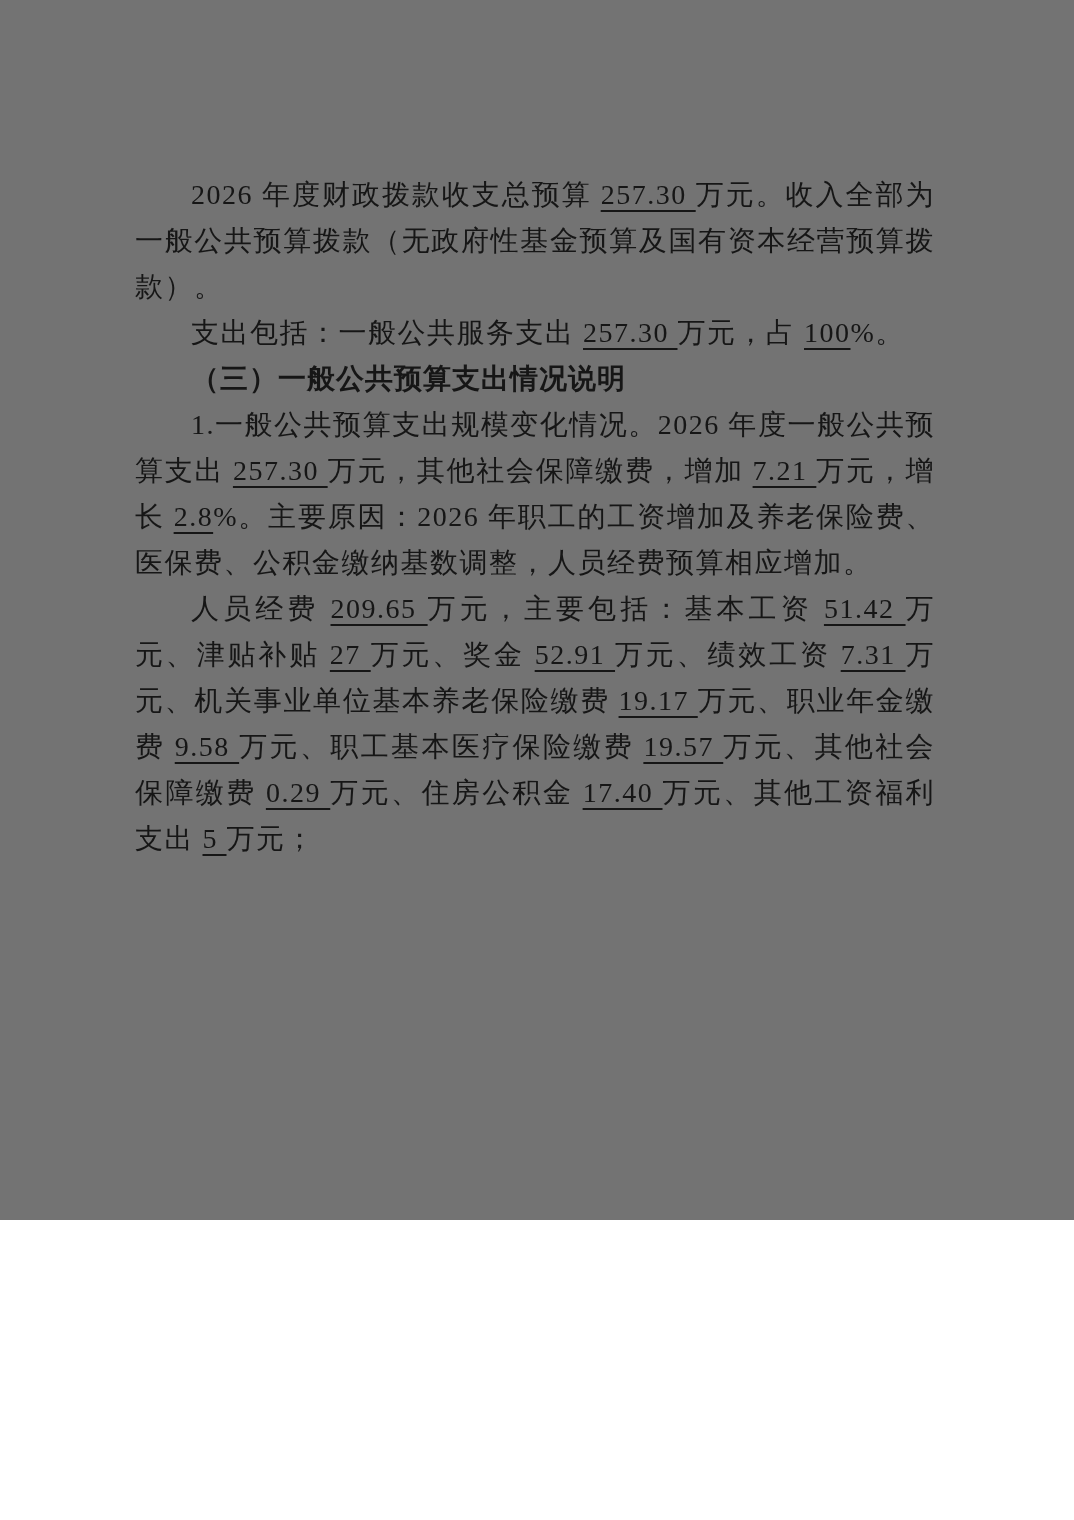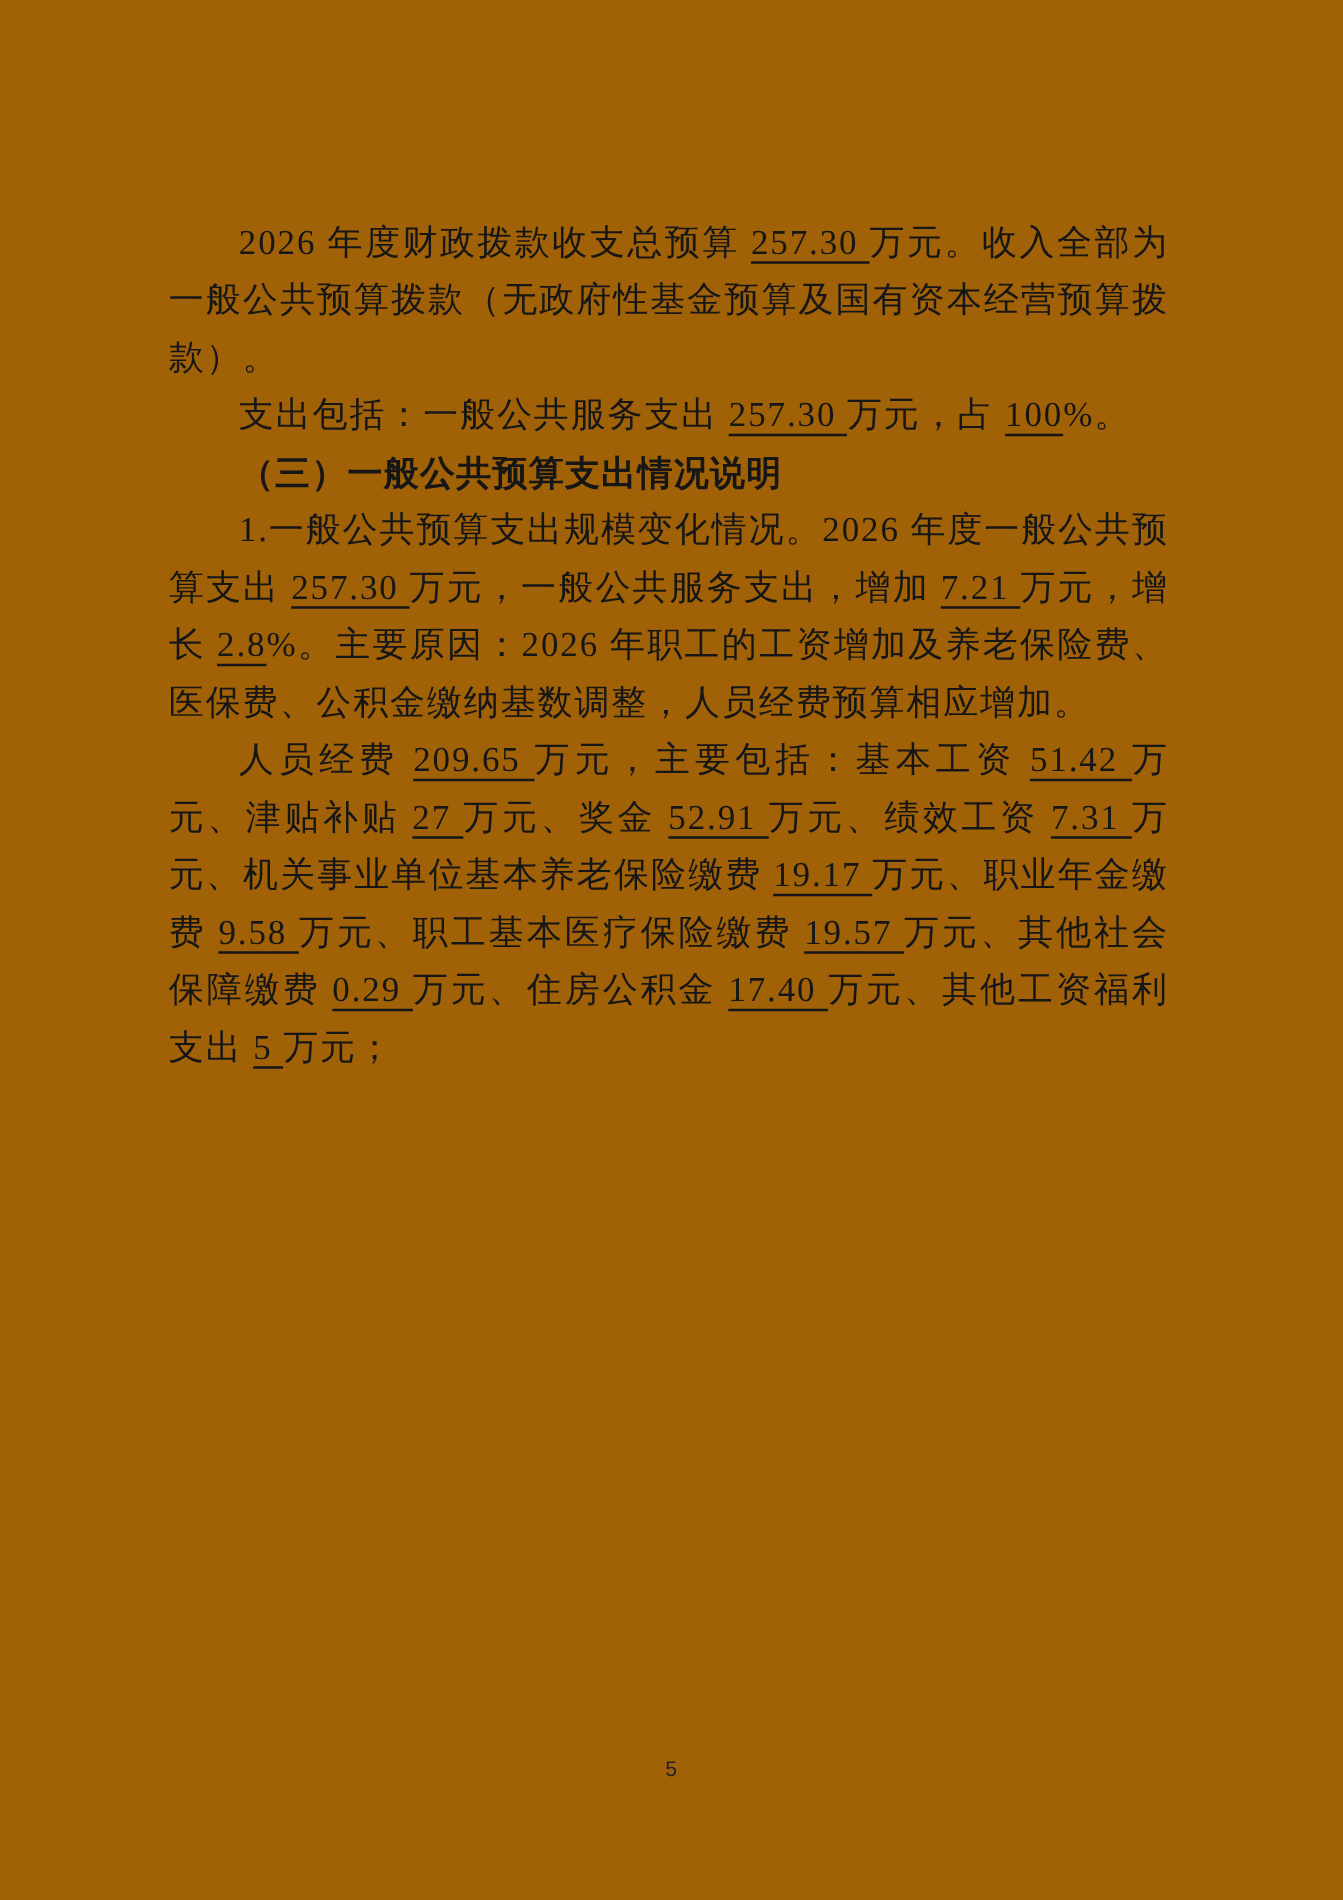--- a/index.html
+++ b/index.html
@@ -1,20 +1,20 @@
 <!DOCTYPE html>
 <html><head>
 <meta charset="utf-8">
 <style>
   html, body { margin: 0; padding: 0; background: #ffffff; }
   .page {
     position: relative;
     width: 1074px;
-    height: 1520px;
-    background: #a16207;
+    height: 1220px;
+    background: #737373;
     font-family: "Liberation Serif", "DejaVu Serif", serif;
     color: #161616;
     overflow: hidden;
   }
   .content {
     position: absolute;
     left: 135px;
     top: 172px;
     width: 800px;
   }
@@ -50,17 +50,17 @@
 </style>
 </head>
 <body>
 
 <div class="page">
   <main class="content">
 
   <p class="para"><span>2026 年度财政拨款收支总预算 </span><span class="u">257.30 </span><span>万元。收入全部为一般公共预算拨款（无政府性基金预算及国有资本经营预算拨款）。</span></p>
       <p class="para"><span>支出包括：一般公共服务支出 </span><span class="u">257.30 </span><span>万元，占 </span><span class="u">100</span><span>%。</span></p>
       <p class="para heading"><span>（三）一般公共预算支出情况说明</span></p>
-      <p class="para"><span>1.一般公共预算支出规模变化情况。2026 年度一般公共预算支出 </span><span class="u">257.30 </span><span>万元，一般公共服务支出，增加 </span><span class="u">7.21 </span><span>万元，增长 </span><span class="u">2.8</span><span>%。主要原因：2026 年职工的工资增加及养老保险费、医保费、公积金缴纳基数调整，人员经费预算相应增加。</span></p>
+      <p class="para"><span>1.一般公共预算支出规模变化情况。2026 年度一般公共预算支出 </span><span class="u">257.30 </span><span>万元，其他社会保障缴费，增加 </span><span class="u">7.21 </span><span>万元，增长 </span><span class="u">2.8</span><span>%。主要原因：2026 年职工的工资增加及养老保险费、医保费、公积金缴纳基数调整，人员经费预算相应增加。</span></p>
       <p class="para"><span>人员经费 </span><span class="u">209.65 </span><span>万元，主要包括：基本工资 </span><span class="u">51.42 </span><span>万元、津贴补贴 </span><span class="u">27 </span><span>万元、奖金 </span><span class="u">52.91 </span><span>万元、绩效工资 </span><span class="u">7.31 </span><span>万元、机关事业单位基本养老保险缴费 </span><span class="u">19.17 </span><span>万元、职业年金缴费 </span><span class="u">9.58 </span><span>万元、职工基本医疗保险缴费 </span><span class="u">19.57 </span><span>万元、其他社会保障缴费 </span><span class="u">0.29 </span><span>万元、住房公积金 </span><span class="u">17.40 </span><span>万元、其他工资福利支出 </span><span class="u">5 </span><span>万元；</span></p>
     </main>
   <div class="page-footer">5</div>
 </div>
 
 </body></html>

